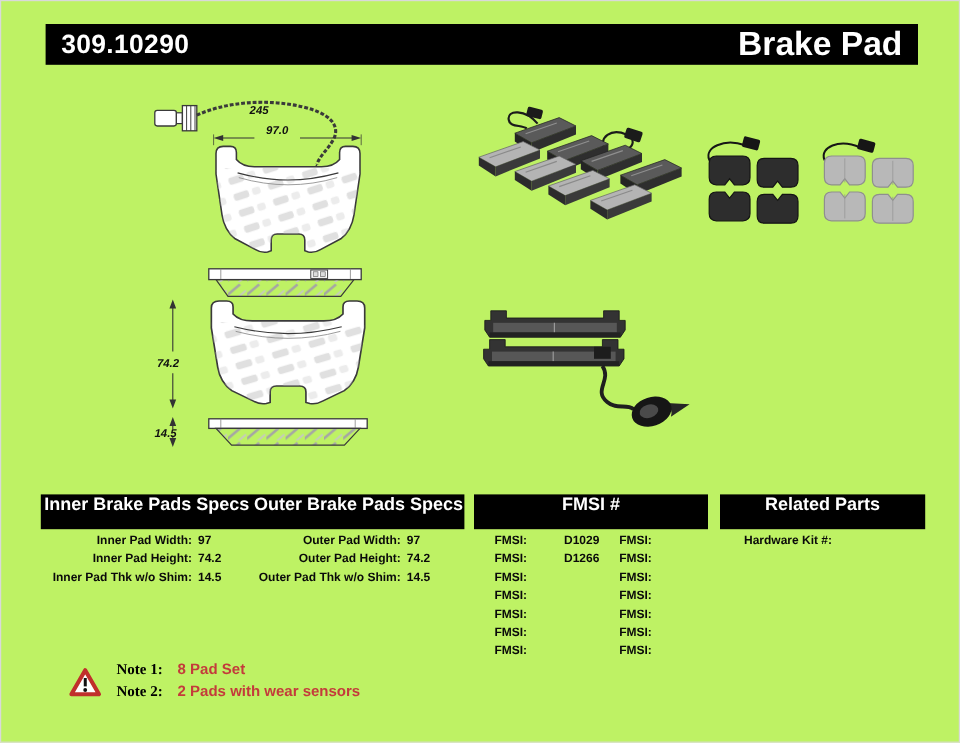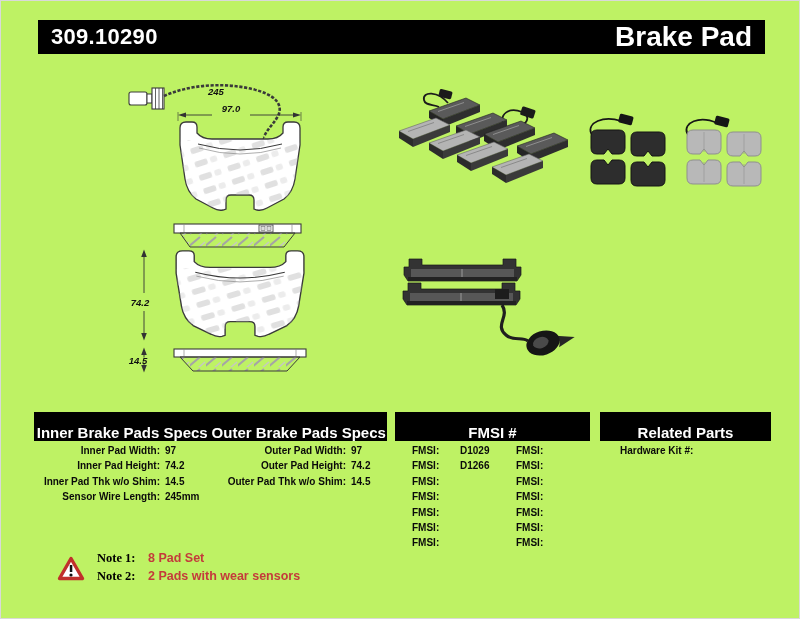--- a/index.html
+++ b/index.html
@@ -16,33 +16,33 @@
   }
   .topbar .pn   { font-size:22px; letter-spacing:.3px; }
   .topbar .prod { font-size:28px; }
 
   
   .abs { position:absolute; }
 
   
   .specbar {
     position:absolute; top:411px; height:29px; background:#000; color:#fff;
-    display:flex; align-items:flex-end; font-weight:bold; font-size:15px;
+    display:flex; align-items:flex-start; font-weight:bold; font-size:15px;
   }
   .specbar .half { flex:1; text-align:center; }
   .specbar.single { justify-content:center; }
 
   
   .col { position:absolute; top:442px; }
   .srow { display:flex; font-size:10px; font-weight:bold; line-height:15.4px; color:#0a0a0a; white-space:nowrap; }
   .inner-specs .lbl { width:126px; text-align:right; }
-  .outer-specs .lbl { width:128px; text-align:right;margin-left:12px; }
+  .outer-specs .lbl { width:128px; text-align:right; }
   .srow .val  { margin-left:5px; }
   .flbl { width:34px; text-align:left;margin-left:17px; }
-  .fval { margin-left:14px; }
+  .fval { margin-left:24px; }
   .rel .lbl { text-align:left;padding-left:14px; }
 
   
   .note-icon { position:absolute; left:56px; top:555px; width:28px; height:26px; }
   .notes { position:absolute; left:96px; top:549px; }
   .note-line { display:flex; font-size:12.5px; font-weight:bold; line-height:17.5px; }
   .note-label { color:#000; width:47px;font-family:Liberation Serif, serif; }
   .note-text  { color:#c43b3b; margin-left:4px; }
 
   .dim { font-size:9.5px; font-style:italic; font-weight:bold; fill:#111; }
@@ -229,24 +229,20 @@
         <span class="val">97</span>
       </div>
     <div class="srow">
         <span class="lbl">Inner Pad Height:</span>
         <span class="val">74.2</span>
       </div>
     <div class="srow">
         <span class="lbl">Inner Pad Thk w/o Shim:</span>
         <span class="val">14.5</span>
       </div>
-    <div class="srow">
-        <span class="lbl">Sensor Wire Length:</span>
-        <span class="val">245mm</span>
-      </div>
   </div>
 
   <div class="col outer-specs" style="left:205px;">
     <div class="srow">
         <span class="lbl">Outer Pad Width:</span>
         <span class="val">97</span>
       </div>
     <div class="srow">
         <span class="lbl">Outer Pad Height:</span>
         <span class="val">74.2</span>

